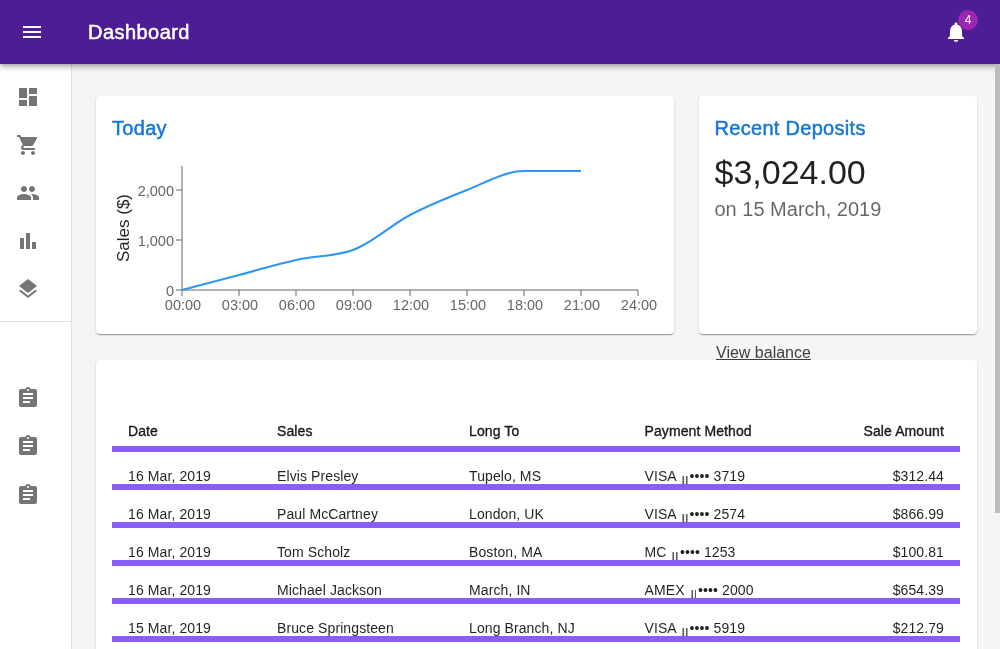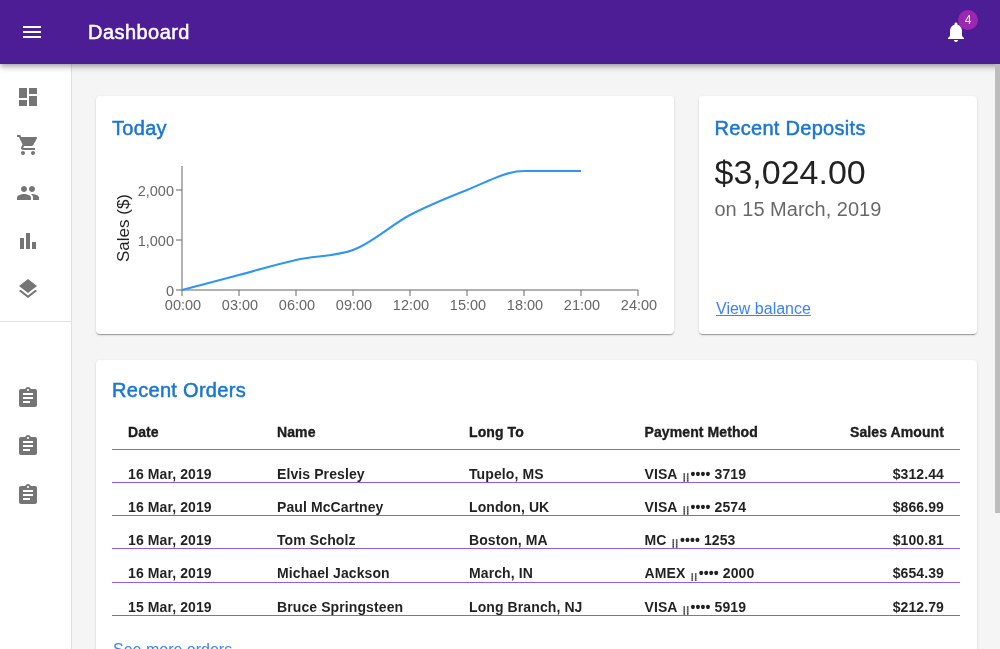--- a/index.html
+++ b/index.html
@@ -18,25 +18,25 @@
 
 
 .card { background:#fff; border-radius:4px;
   box-shadow:0px 2px 1px -1px rgba(0,0,0,0.2), 0px 1px 1px 0px rgba(0,0,0,0.14), 0px 1px 3px 0px rgba(0,0,0,0.12); }
 .h6 { color:#1976d2; font-size:20px; font-weight:400; -webkit-text-stroke:0.5px #1976d2; letter-spacing:0.3px; }
 
 
 table { border-collapse:collapse; font-size:14px; color:rgba(0,0,0,0.87); }
 th { font-weight:400; -webkit-text-stroke:0.35px rgba(0,0,0,0.87); text-align:left; height:34px; padding:0 0 0 16px; letter-spacing:0.45px; }
 td { height:33px; padding:16px 0 0 16px; }
-th, td { border-bottom:1px solid #8b5cf6; vertical-align:middle; letter-spacing:0.1px;font-weight:bold; }
+th, td { border-bottom:6px solid #8b5cf6; vertical-align:middle; letter-spacing:0.1px; }
 tbody tr:nth-child(4) td { height:34px; }
 .num { text-align:right; padding-right:16px !important; }
 
-a { color:#3b82f6; text-decoration:underline; }
+a { color:#404040; text-decoration:underline;margin-top:44px; }
 .tsec { color:rgba(0,0,0,0.6); }
 .tofu { display:inline-block; width:6.5px; height:8.4px; margin:0 2px -3px 1px;
   background-image:radial-gradient(circle, #444 0.72px, rgba(68,68,68,0.35) 1px, transparent 1.1px);
   background-size:3.4px 2.1px; background-position:0.6px 0.2px; }
 </style>
 </head>
 <body>
 
 <div class="abs" style="left:72px;top:64px;width:928px;height:585px;background:#f5f5f5;"></div>
 
@@ -127,36 +127,35 @@
 </div>
 
 <div class="card abs" style="left:698.5px;top:96px;width:278px;height:238px;">
   <div class="h6 abs" style="left:16px;top:21px;">Recent Deposits</div>
   <div class="abs" style="left:16px;top:57px;font-size:34px;color:rgba(0,0,0,0.87);">$3,024.00</div>
   <div class="abs tsec" style="left:16px;top:102px;font-size:20px;">on 15 March, 2019</div>
   <a class="abs" href="#" style="left:17.5px;top:203.5px;font-size:16px;">View balance</a>
 </div>
 
 <div class="card abs" style="left:96px;top:360px;width:880.5px;height:300px;">
-  <div class="h6 abs" style="left:16px;top:19px;">Recent Orders</div>
   <table class="abs" style="left:16px;top:55px;width:848px;">
     <colgroup>
         <col style="width:149px">
         <col style="width:192px">
         <col style="width:175.5px">
         <col style="width:176px">
         <col>
       </colgroup>
     <thead>
       <tr>
           <th>Date</th>
-          <th>Name</th>
+          <th>Sales</th>
           <th>Long To</th>
           <th>Payment Method</th>
-          <th class="num">Sales Amount</th>
+          <th class="num">Sale Amount</th>
         </tr>
     </thead>
     <tbody>
       <tr>
           <td>16 Mar, 2019</td>
           <td>Elvis Presley</td>
           <td>Tupelo, MS</td>
           <td>VISA <span class="tofu"></span>•••• 3719</td>
           <td class="num">$312.44</td>
         </tr>

